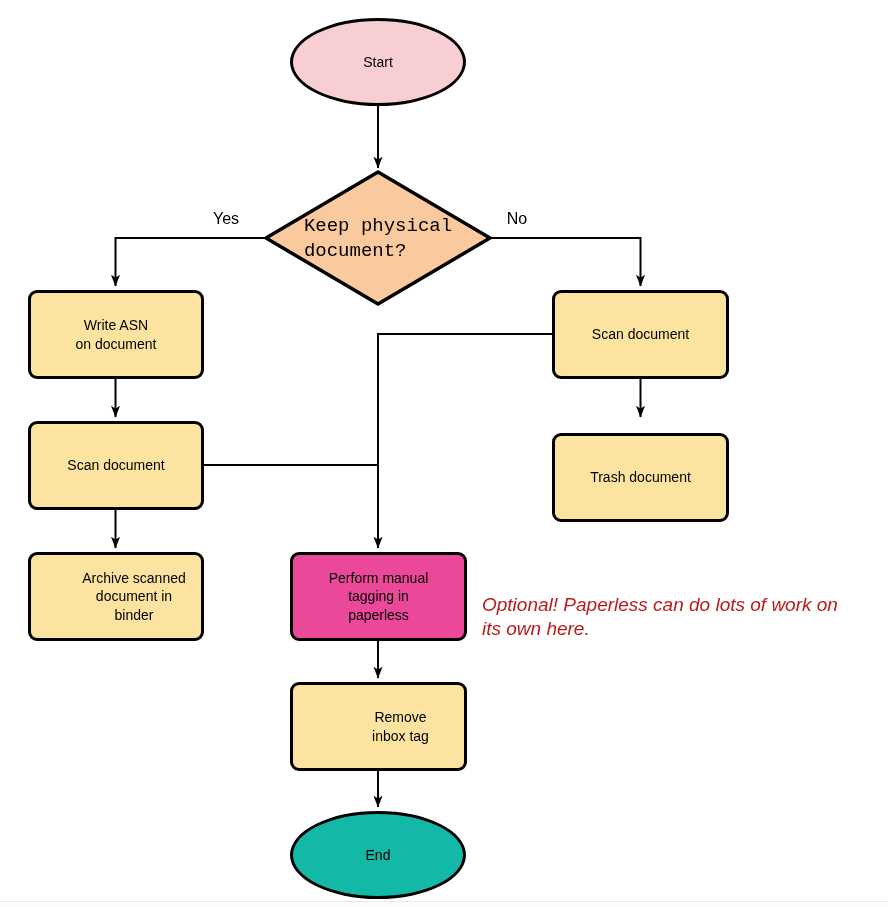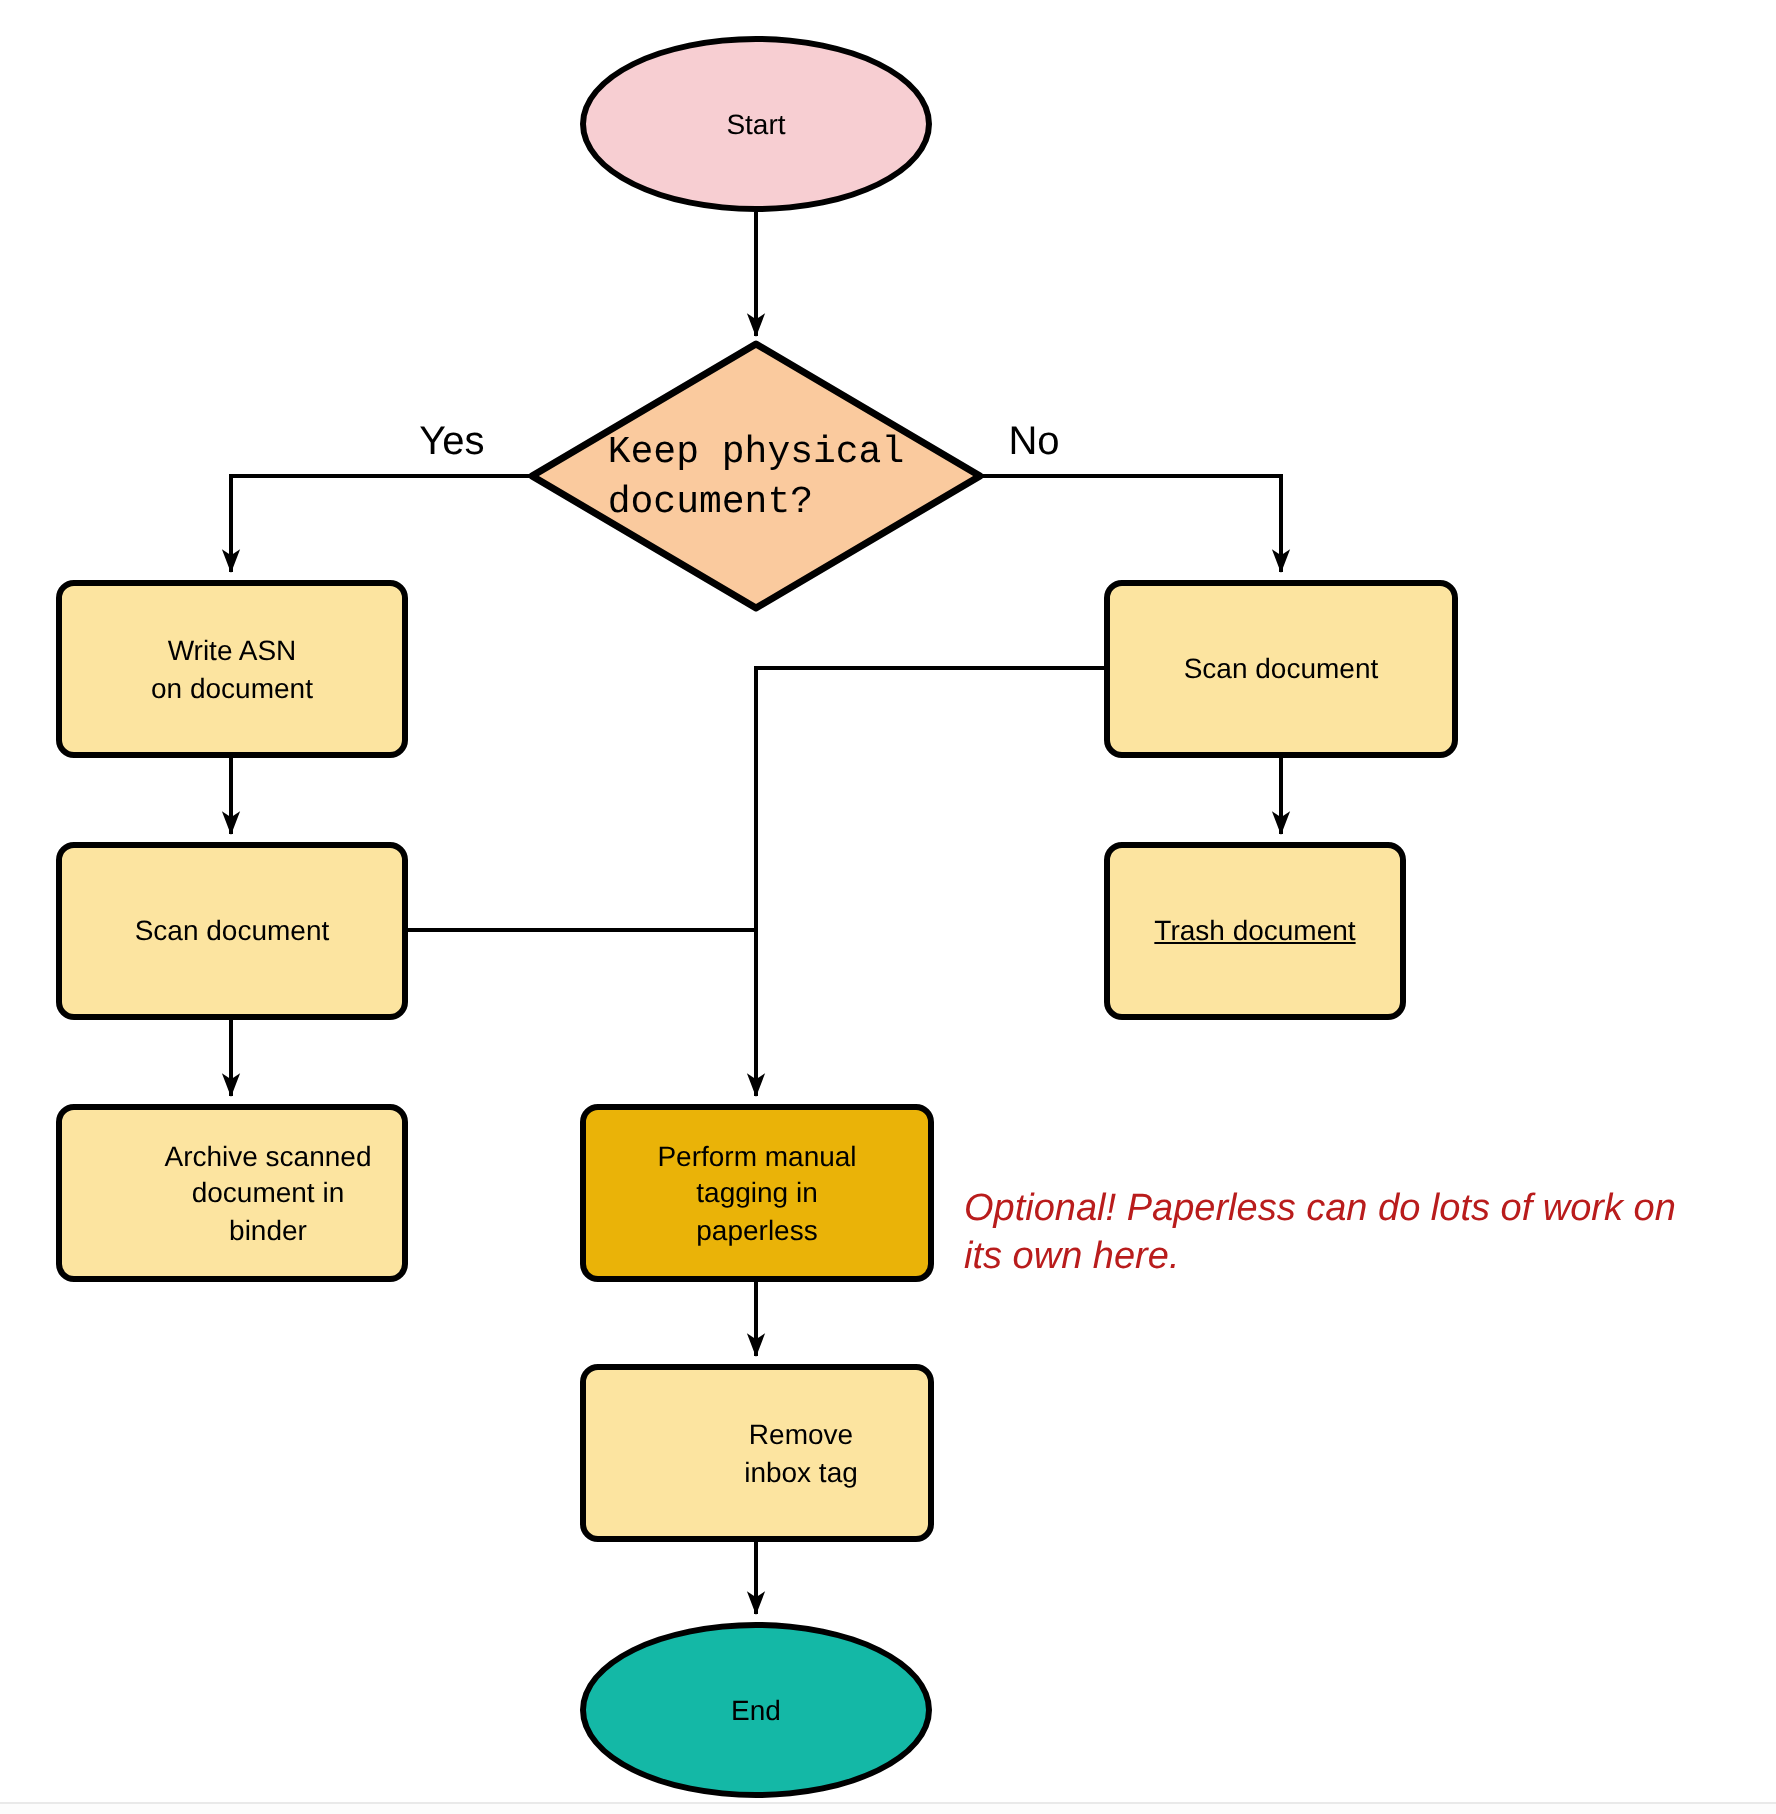--- a/index.html
+++ b/index.html
@@ -34,37 +34,37 @@
     line-height: 1.32;
     color: #000000;
     white-space: pre-line;
   }
   .process { border-radius: 9px; }
   .terminal { border-radius: 50%; }
   .node-write-asn   { left: 28px;  top: 290px; width: 176px; height: 89px; }
   .node-scan-left   { left: 28px;  top: 421px; width: 176px; height: 89px; }
   .node-archive     { left: 28px;  top: 552px; width: 176px; height: 89px; }
   .node-scan-right  { left: 552px; top: 290px; width: 177px; height: 89px; }
-  .node-trash       { left: 552px; top: 421px; width: 151px; height: 89px; text-decoration: underline; }
+  .node-trash       { left: 552px; top: 433px; width: 177px; height: 89px; }
   .node-perform     { left: 290px; top: 552px; width: 177px; height: 89px; }
   .node-remove      { left: 290px; top: 682px; width: 177px; height: 89px; }
   .node-start       { left: 290px; top: 18px;  width: 176px; height: 88px; }
   .node-end         { left: 290px; top: 811px; width: 176px; height: 88px; }
   .decision-label {
     position: absolute;
     left: 288px; top: 210px; width: 180px; height: 58px;
     display: flex; align-items: center; justify-content: center;
     text-align: left; font-size: 19px; line-height: 1.32;
     white-space: pre-line; color: #000000; font-family: Liberation Mono, monospace;
   }
   .edge-label {
     position: absolute;
     width: 60px;
     text-align: center;
-    font-size: 20px;
+    font-size: 16px;
     color: #000000;
     background: #ffffff;
   }
   .edge-label-yes { left: 196px; top: 210px; }
   .edge-label-no  { left: 487px; top: 210px; }
   .note {
     position: absolute;
     left: 482px; top: 593px; width: 402px;
     font-size: 19px;
     font-style: italic;
@@ -119,21 +119,21 @@
   <div class="node process node-scan-left" style="background-color: rgb(252, 228, 160);">Scan document</div>
 
   <div class="node process node-archive" style="background-color: rgb(252, 228, 160); padding-left: 36px;">Archive scanned
 document in
 binder</div>
 
   <div class="node process node-scan-right" style="background-color: rgb(252, 228, 160);">Scan document</div>
 
   <div class="node process node-trash" style="background-color: rgb(252, 228, 160);">Trash document</div>
 
-  <div class="node process node-perform" style="background-color: #eab308;">Perform manual
+  <div class="node process node-perform" style="background-color: #ec4899;">Perform manual
 tagging in
 paperless</div>
 
   <div class="note">Optional! Paperless can do lots of work on
 its own here.</div>
 
   <div class="node process node-remove" style="background-color: rgb(252, 228, 160); padding-left: 44px;">Remove
 inbox tag</div>
 
   <div class="node terminal node-end" style="background-color: #14b8a6;">End</div>

